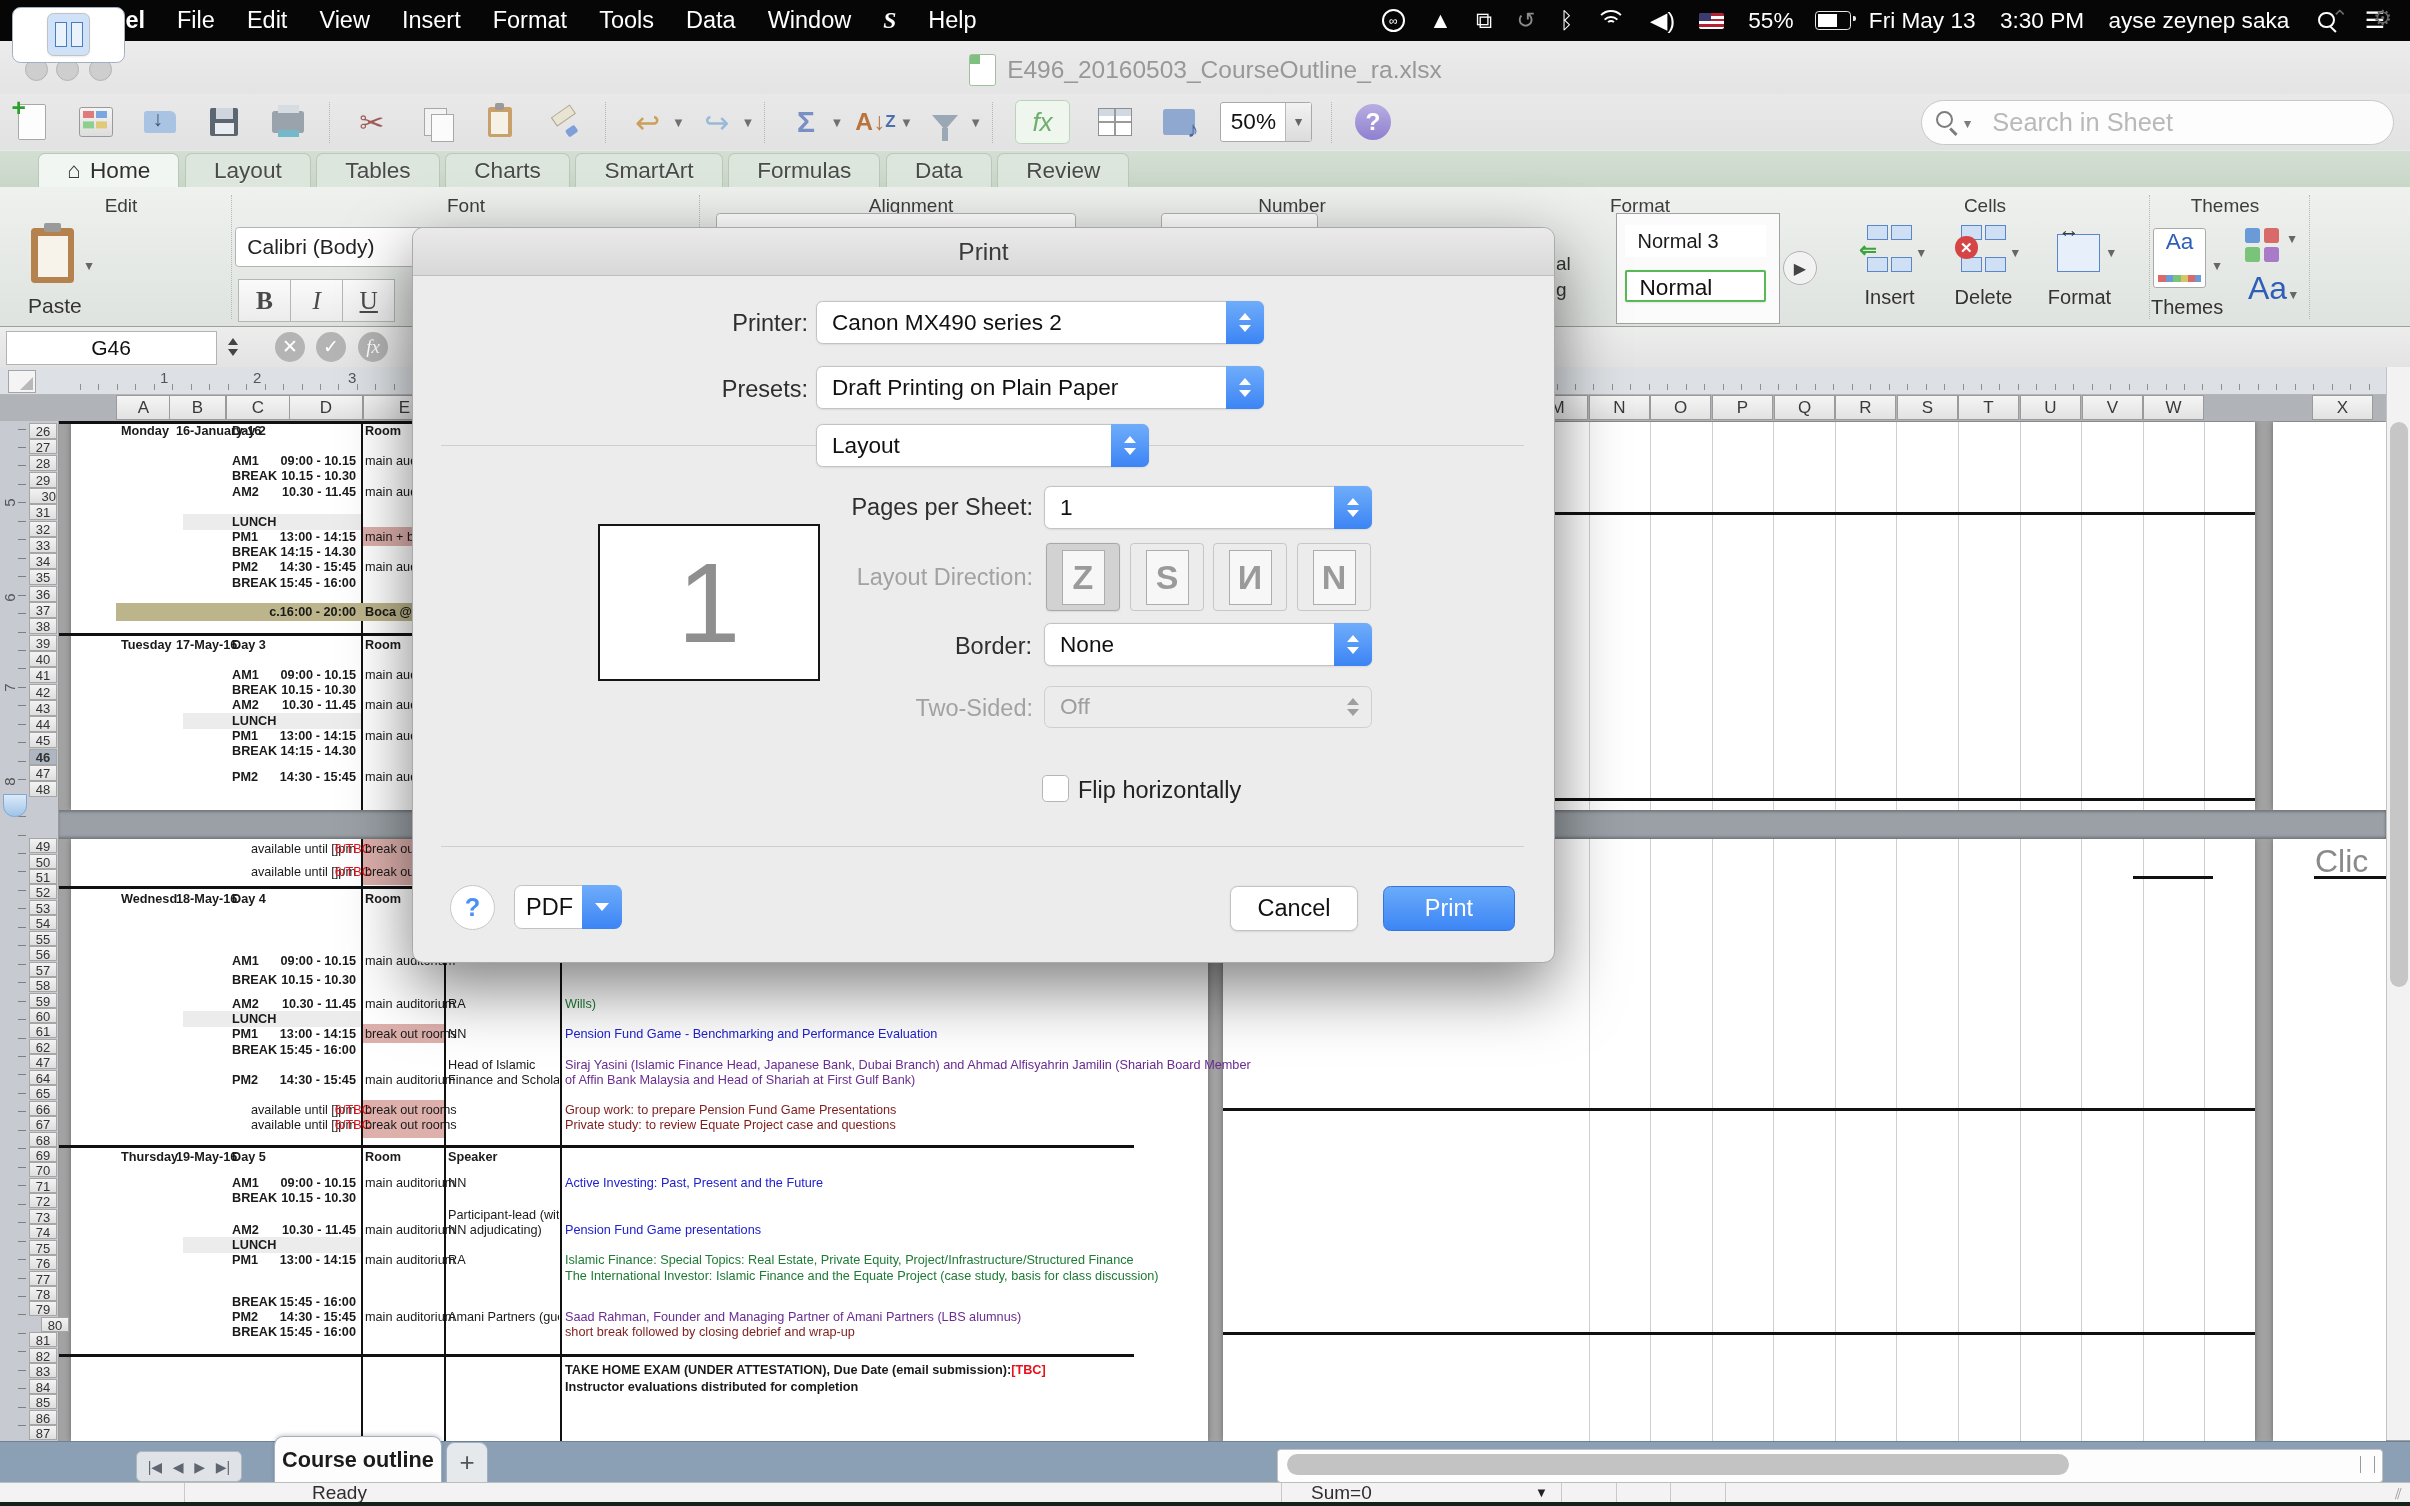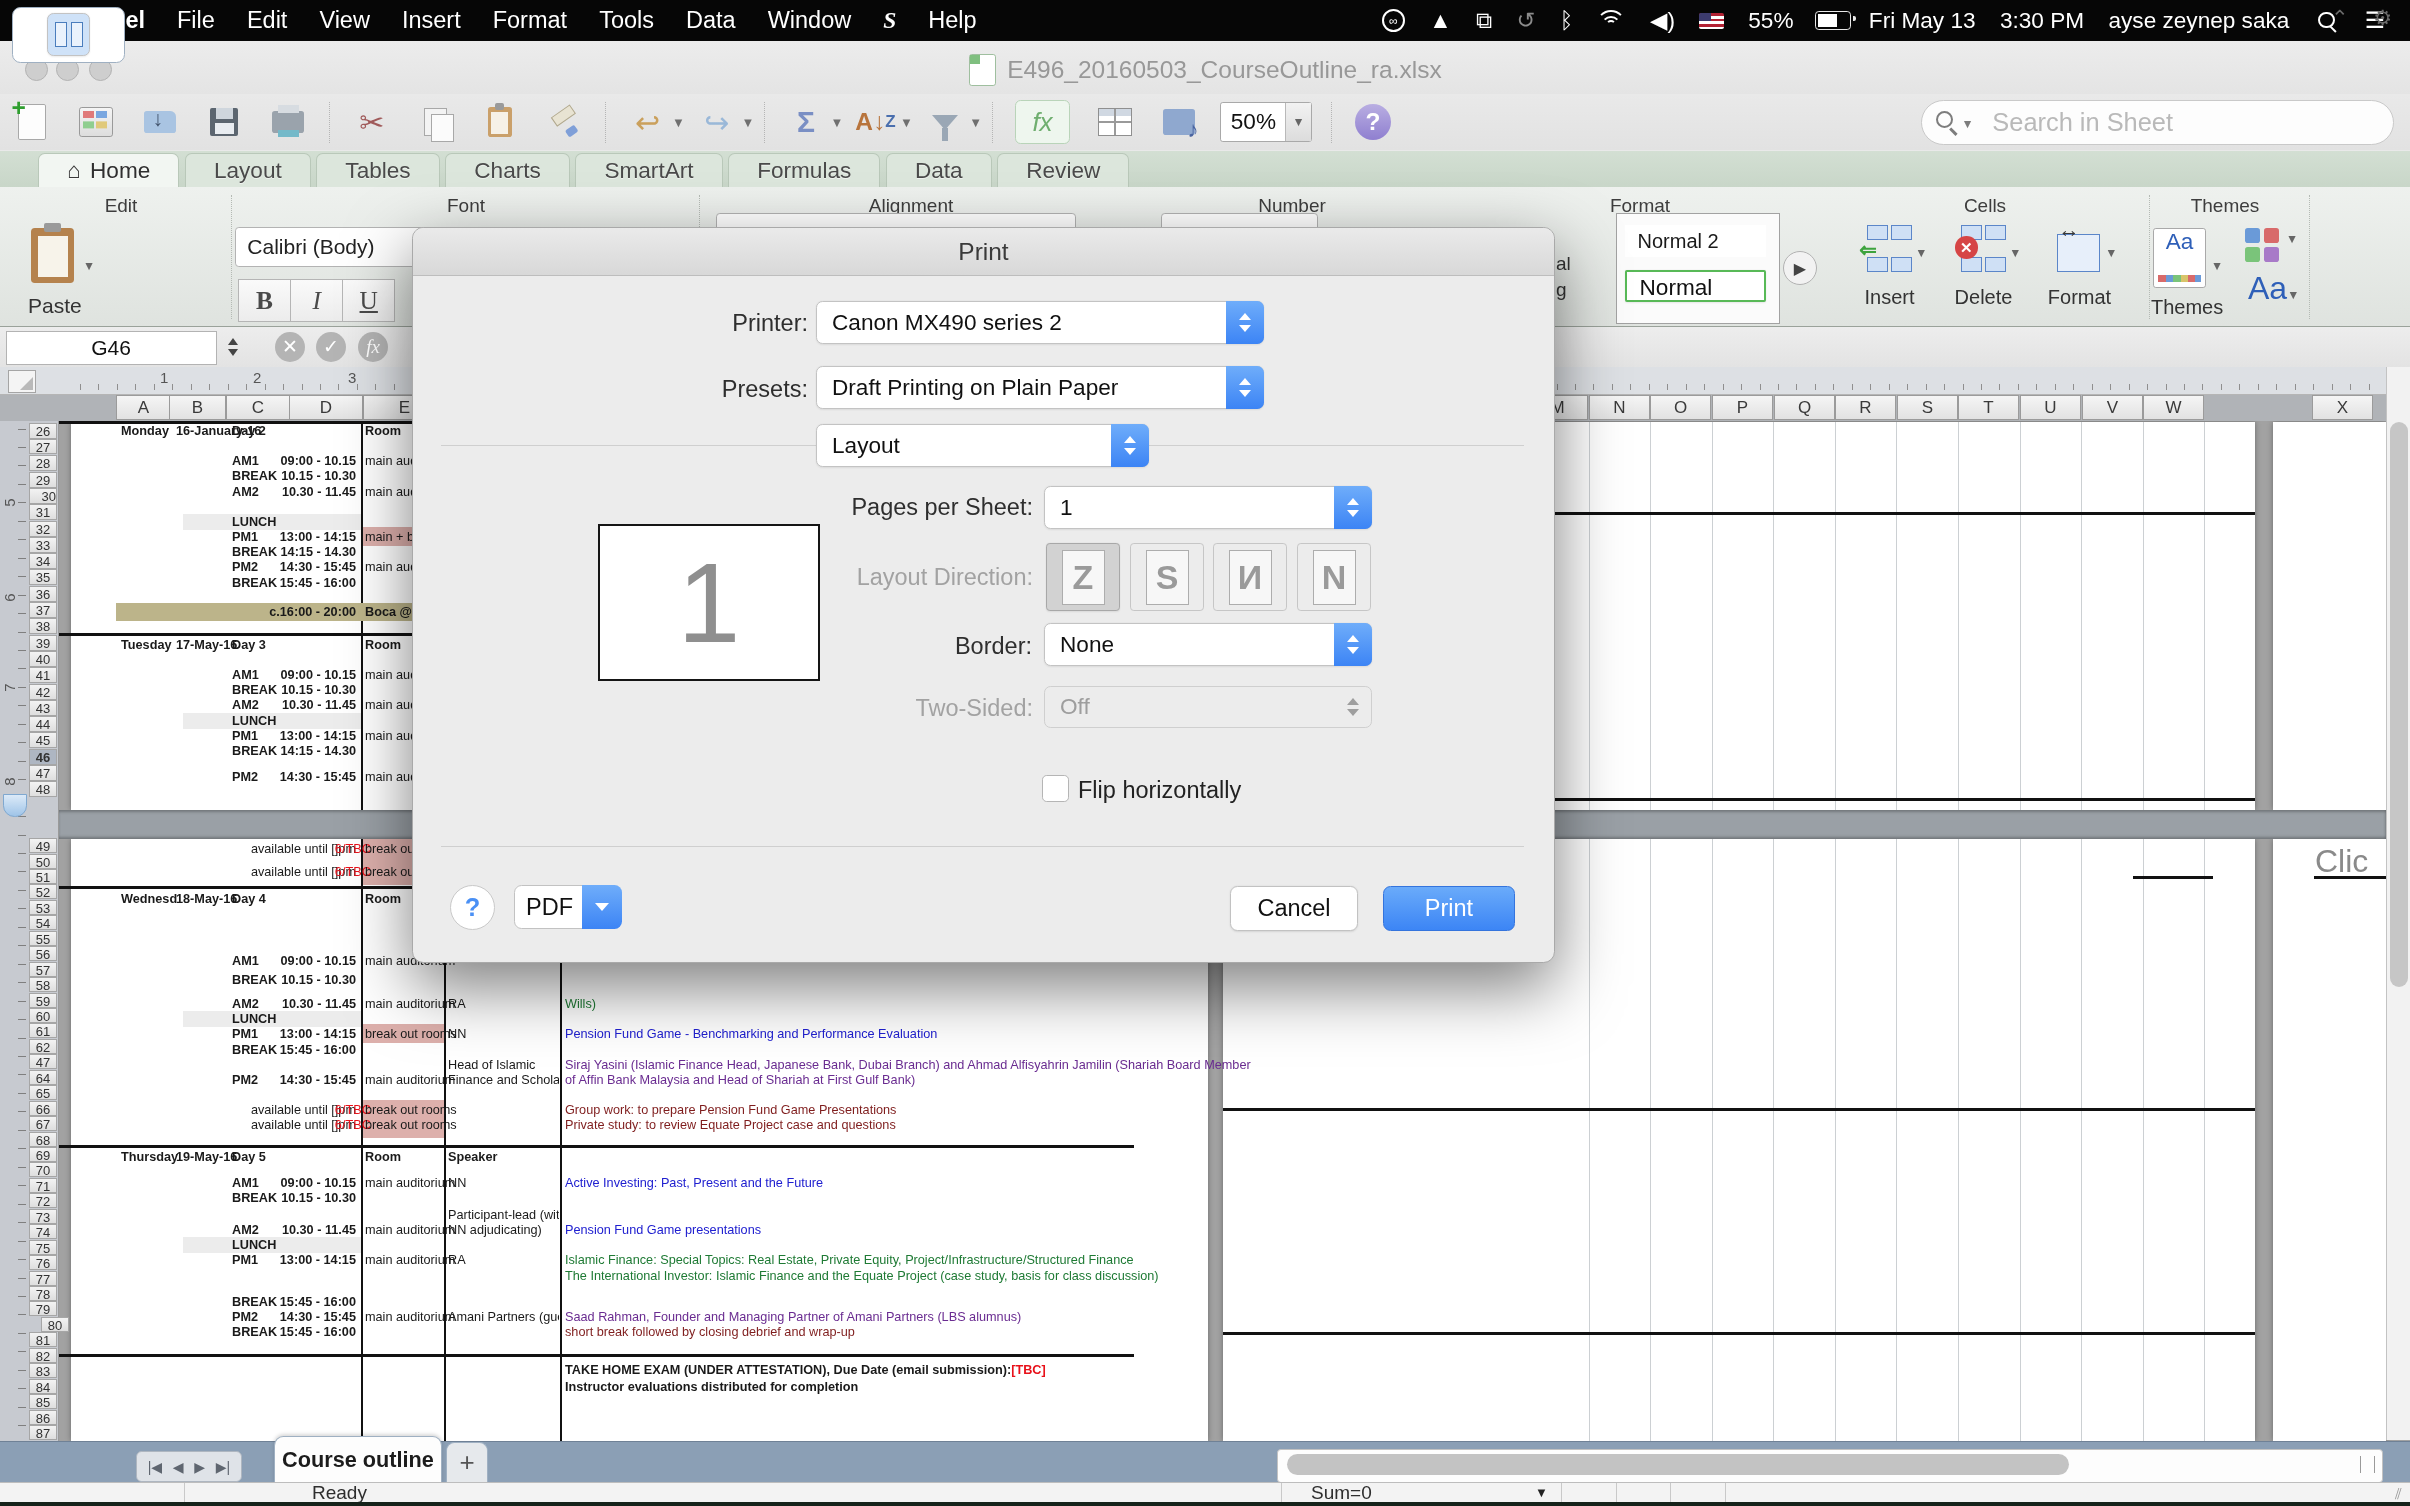--- a/index.html
+++ b/index.html
@@ -385,21 +385,21 @@
     <div class="biu">
       <span style="font-weight:bold;">B</span>
       <span style="font-style:italic;">I</span>
       <span style="text-decoration:underline;">U</span>
     </div>
 
     <div class="sliver" style="left:716px;top:26px;width:358px;height:13px;"></div>
     <div class="sliver" style="left:1161px;top:26px;width:155px;height:13px;"></div>
 
     <div class="stylebox">
-      <div class="stylerow" style="top:11.3px;">Normal 2</div>
+      <div class="stylerow" style="top:11.3px;">Normal 3</div>
       <div class="stylerow sel" style="top:56px;">Normal</div>
     </div>
     <div class="stylearrow">▶</div>
 
     <div class="cellstack" style="left:1846px;">
       <div class="icon">
           <i class="sq" style="left:3.8px;top:0;"></i>
           <i class="sq" style="left:28px;top:0;"></i>
           <i class="sq" style="left:3.8px;top:32px;"></i>
           <i class="sq" style="left:28px;top:32px;"></i>

